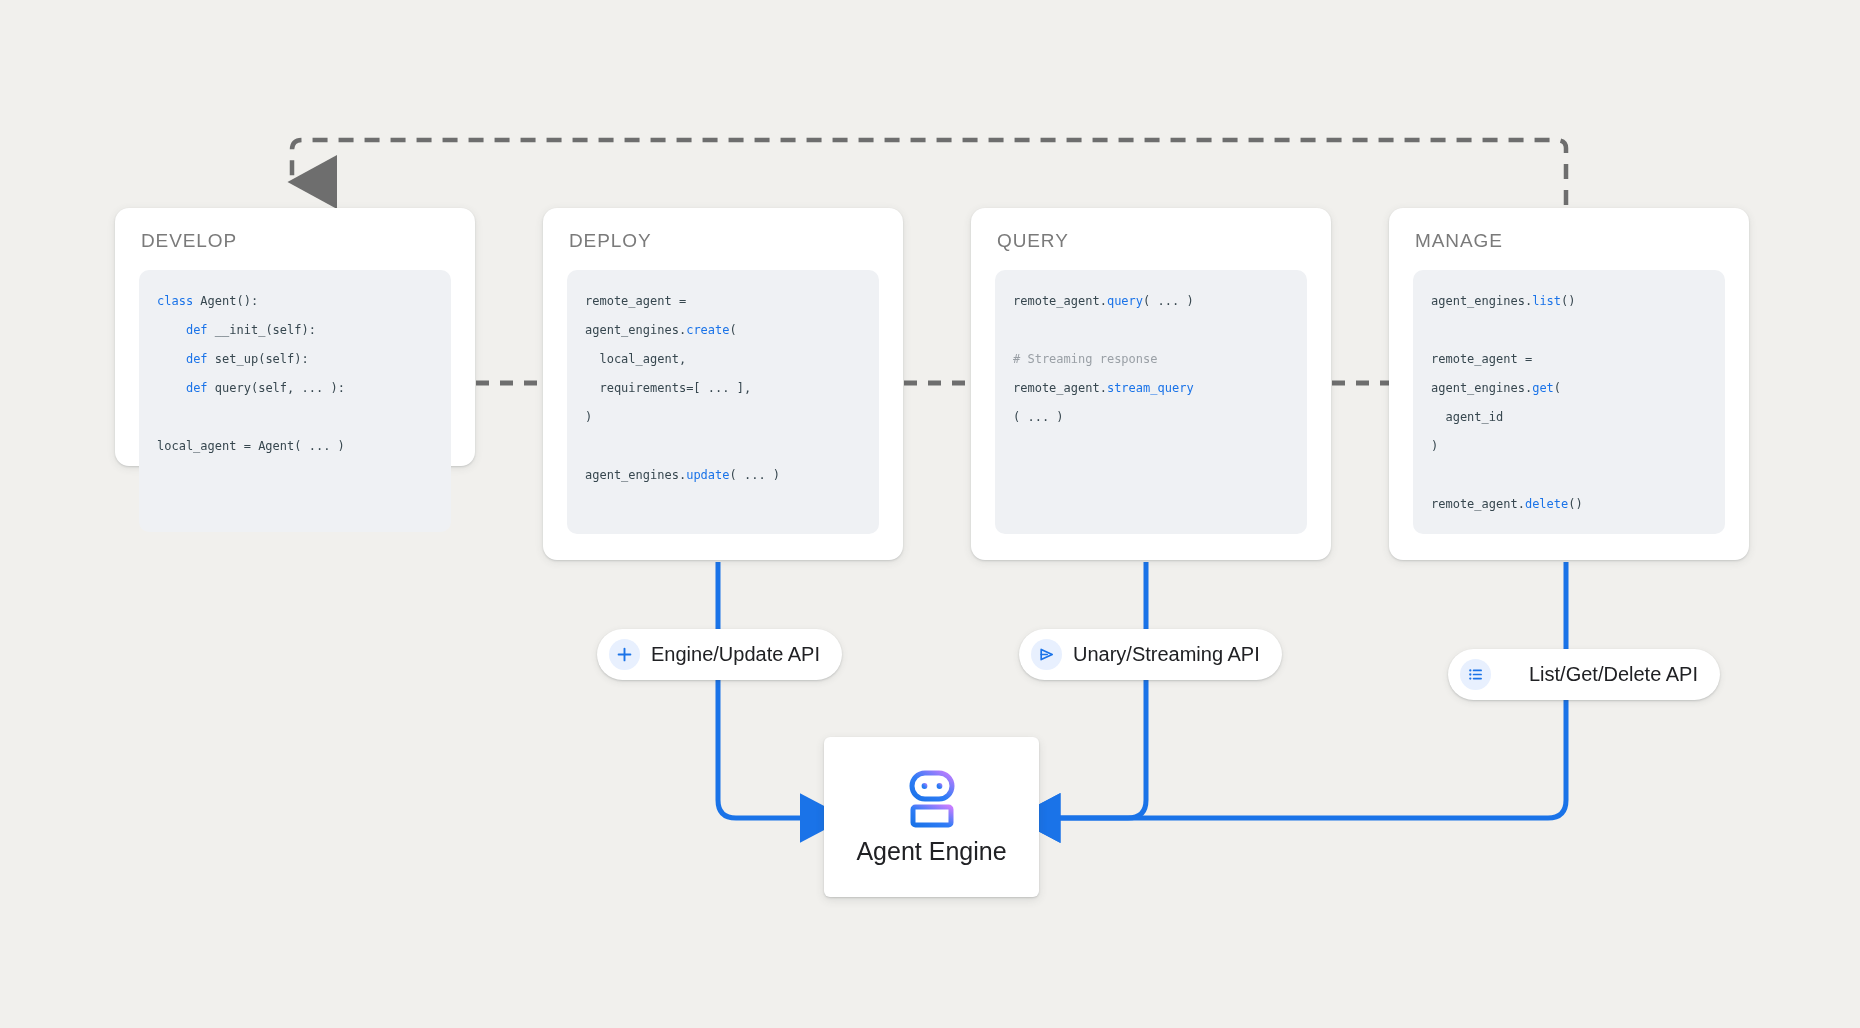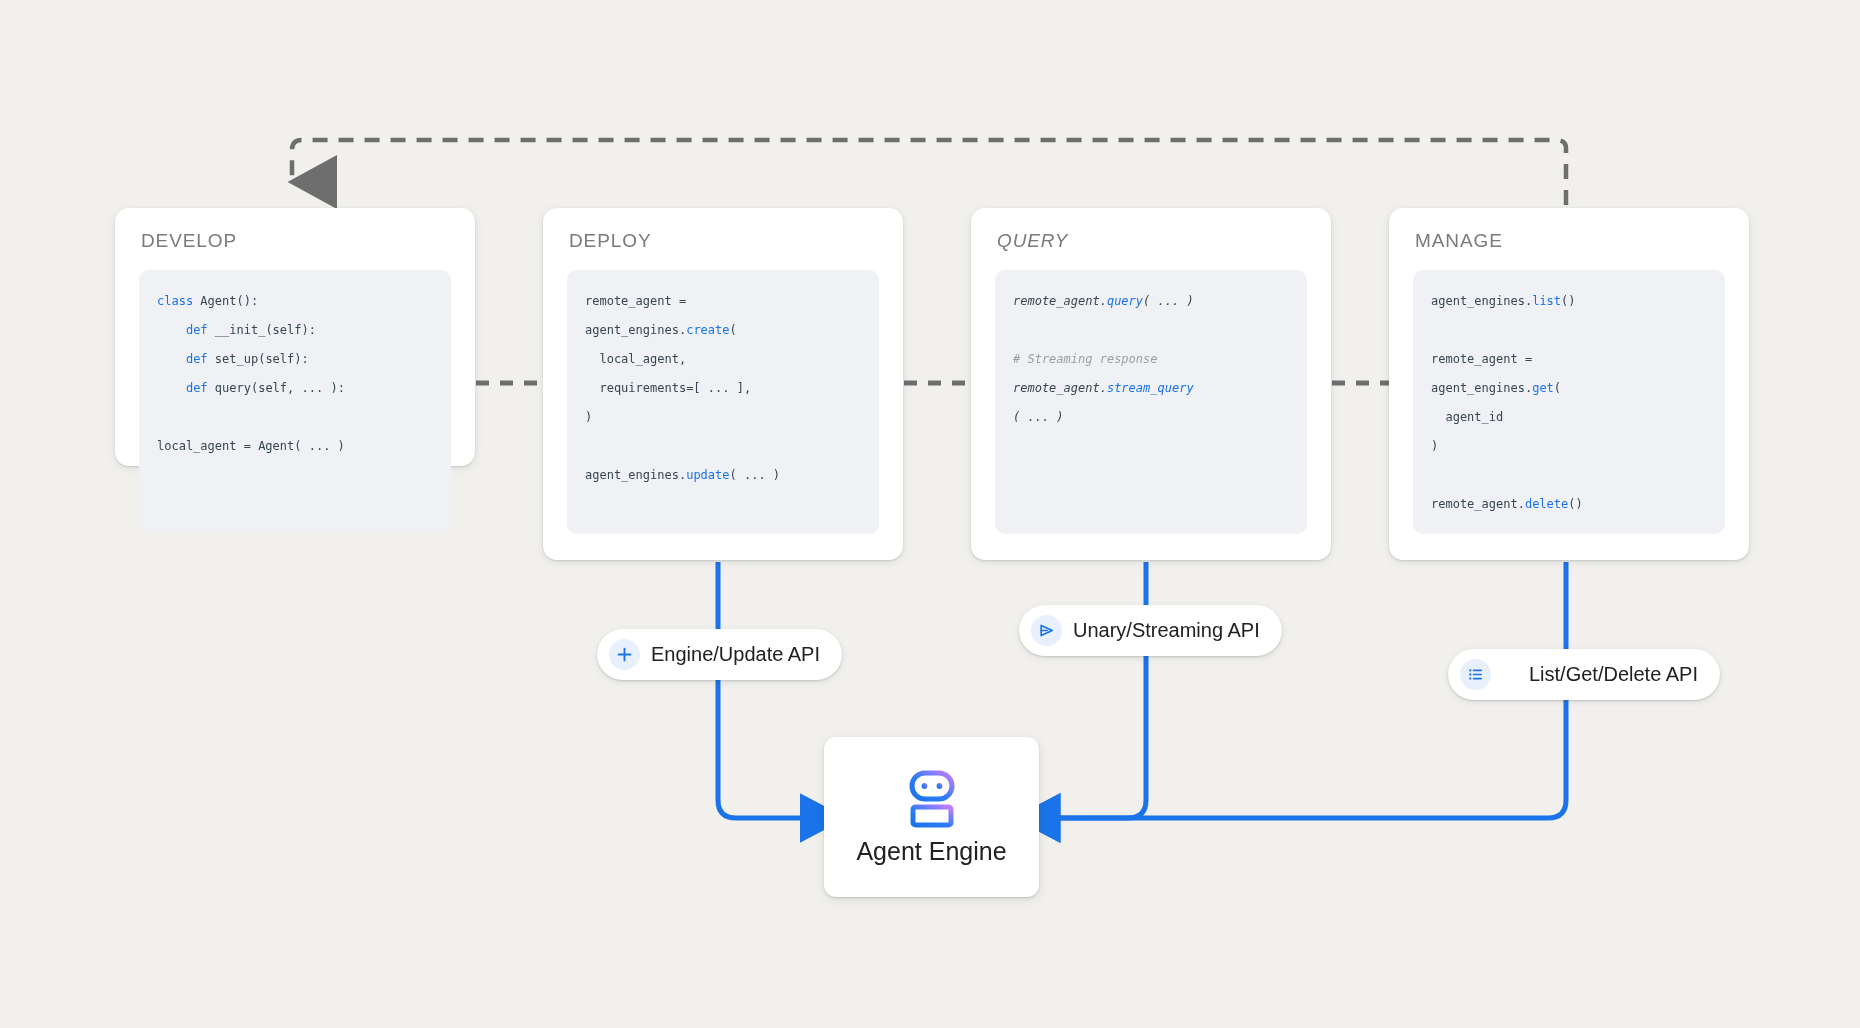--- a/index.html
+++ b/index.html
@@ -81,21 +81,21 @@
     background: #e8f0fe;
     display: flex;
     align-items: center;
     justify-content: center;
     flex: 0 0 auto;
   }
 
   .engine {
     position: absolute;
     background: #ffffff;
-    border-radius: 12px;
+    border-radius: 6px;
     box-shadow: 0 1px 2px rgba(60,64,67,0.20), 0 3px 10px rgba(60,64,67,0.12);
     display: flex;
     flex-direction: column;
     align-items: center;
     justify-content: center;
     gap: 2px;
     z-index: 6;
     box-sizing: border-box;
   }
   .engine-label {
@@ -153,21 +153,21 @@
     <div class="card-title">DEPLOY</div>
     <div class="code-block" style="height:264px;"><span>remote_agent =</span>
 <span>agent_engines.</span><span class="fn">create</span><span>(</span>
 <span>  local_agent,</span>
 <span>  requirements=[ ... ],</span>
 <span>)</span>
 <span></span>
 <span>agent_engines.</span><span class="fn">update</span><span>( ... )</span></div>
   </div>
 
-  <div class="card" style="left:971px; top:208px; width:360px; height:352px;font-style:italic;">
+  <div class="card" style="left:971px; top:208px; width:360px; height:352px;">
     <div class="card-title">QUERY</div>
     <div class="code-block" style="height:264px;"><span>remote_agent.</span><span class="fn">query</span><span>( ... )</span>
 <span></span>
 <span class="cmt"># Streaming response</span>
 <span>remote_agent.</span><span class="fn">stream_query</span>
 <span>( ... )</span></div>
   </div>
 
   <div class="card" style="left:1389px; top:208px; width:360px; height:352px;">
     <div class="card-title">MANAGE</div>
@@ -183,21 +183,21 @@
 
   <div class="pill" style="left:597px; top:629px;">
     <span class="pill-icon">
       <svg width="17" height="17" viewBox="0 0 17 17">
         <path d="M8.5 2.6 V14.4 M2.6 8.5 H14.4" stroke="#1a73e8" stroke-width="1.9" stroke-linecap="round"></path>
       </svg>
     </span>
     <span class="pill-label">Engine/Update API</span>
   </div>
 
-  <div class="pill" style="left:1019px; top:605px;align-items:center;">
+  <div class="pill" style="left:1019px; top:629px;align-items:center;">
     <span class="pill-icon">
       <svg width="17" height="17" viewBox="0 0 17 17">
         <path d="M3.2 3.4 L14.2 8.5 L3.2 13.6 Z" fill="none" stroke="#1a73e8" stroke-width="1.7" stroke-linejoin="round"></path>
         <path d="M3.2 8.5 H9.2" stroke="#1a73e8" stroke-width="1.6" stroke-linecap="round"></path>
       </svg>
     </span>
     <span class="pill-label">Unary/Streaming API</span>
   </div>
 
   <div class="pill" style="left:1448px; top:649px;gap:38px;">

